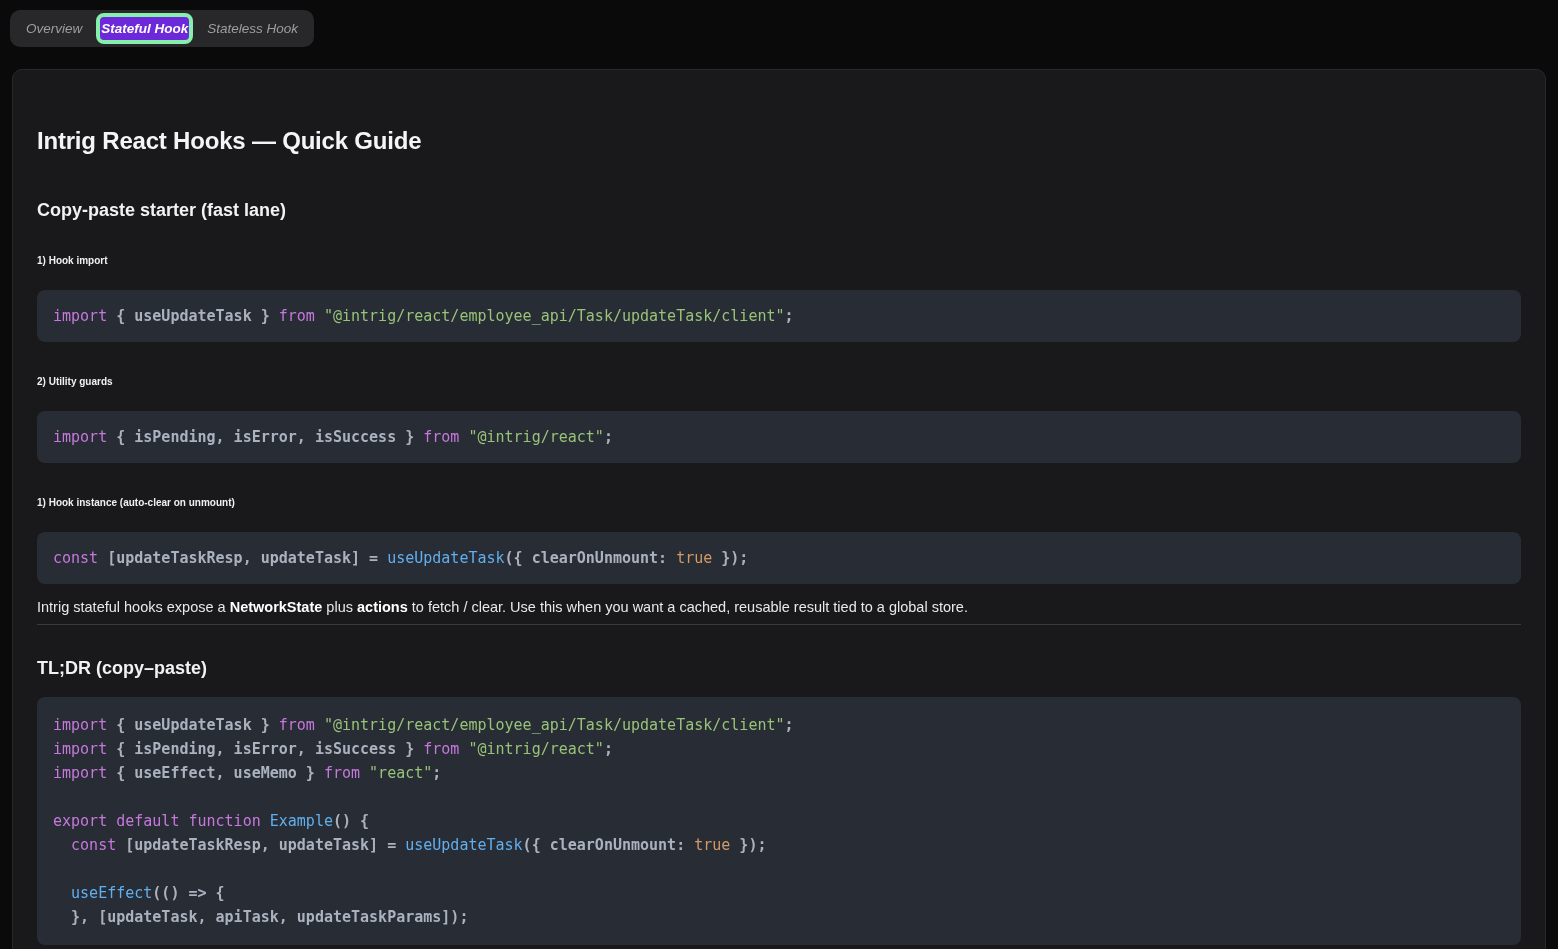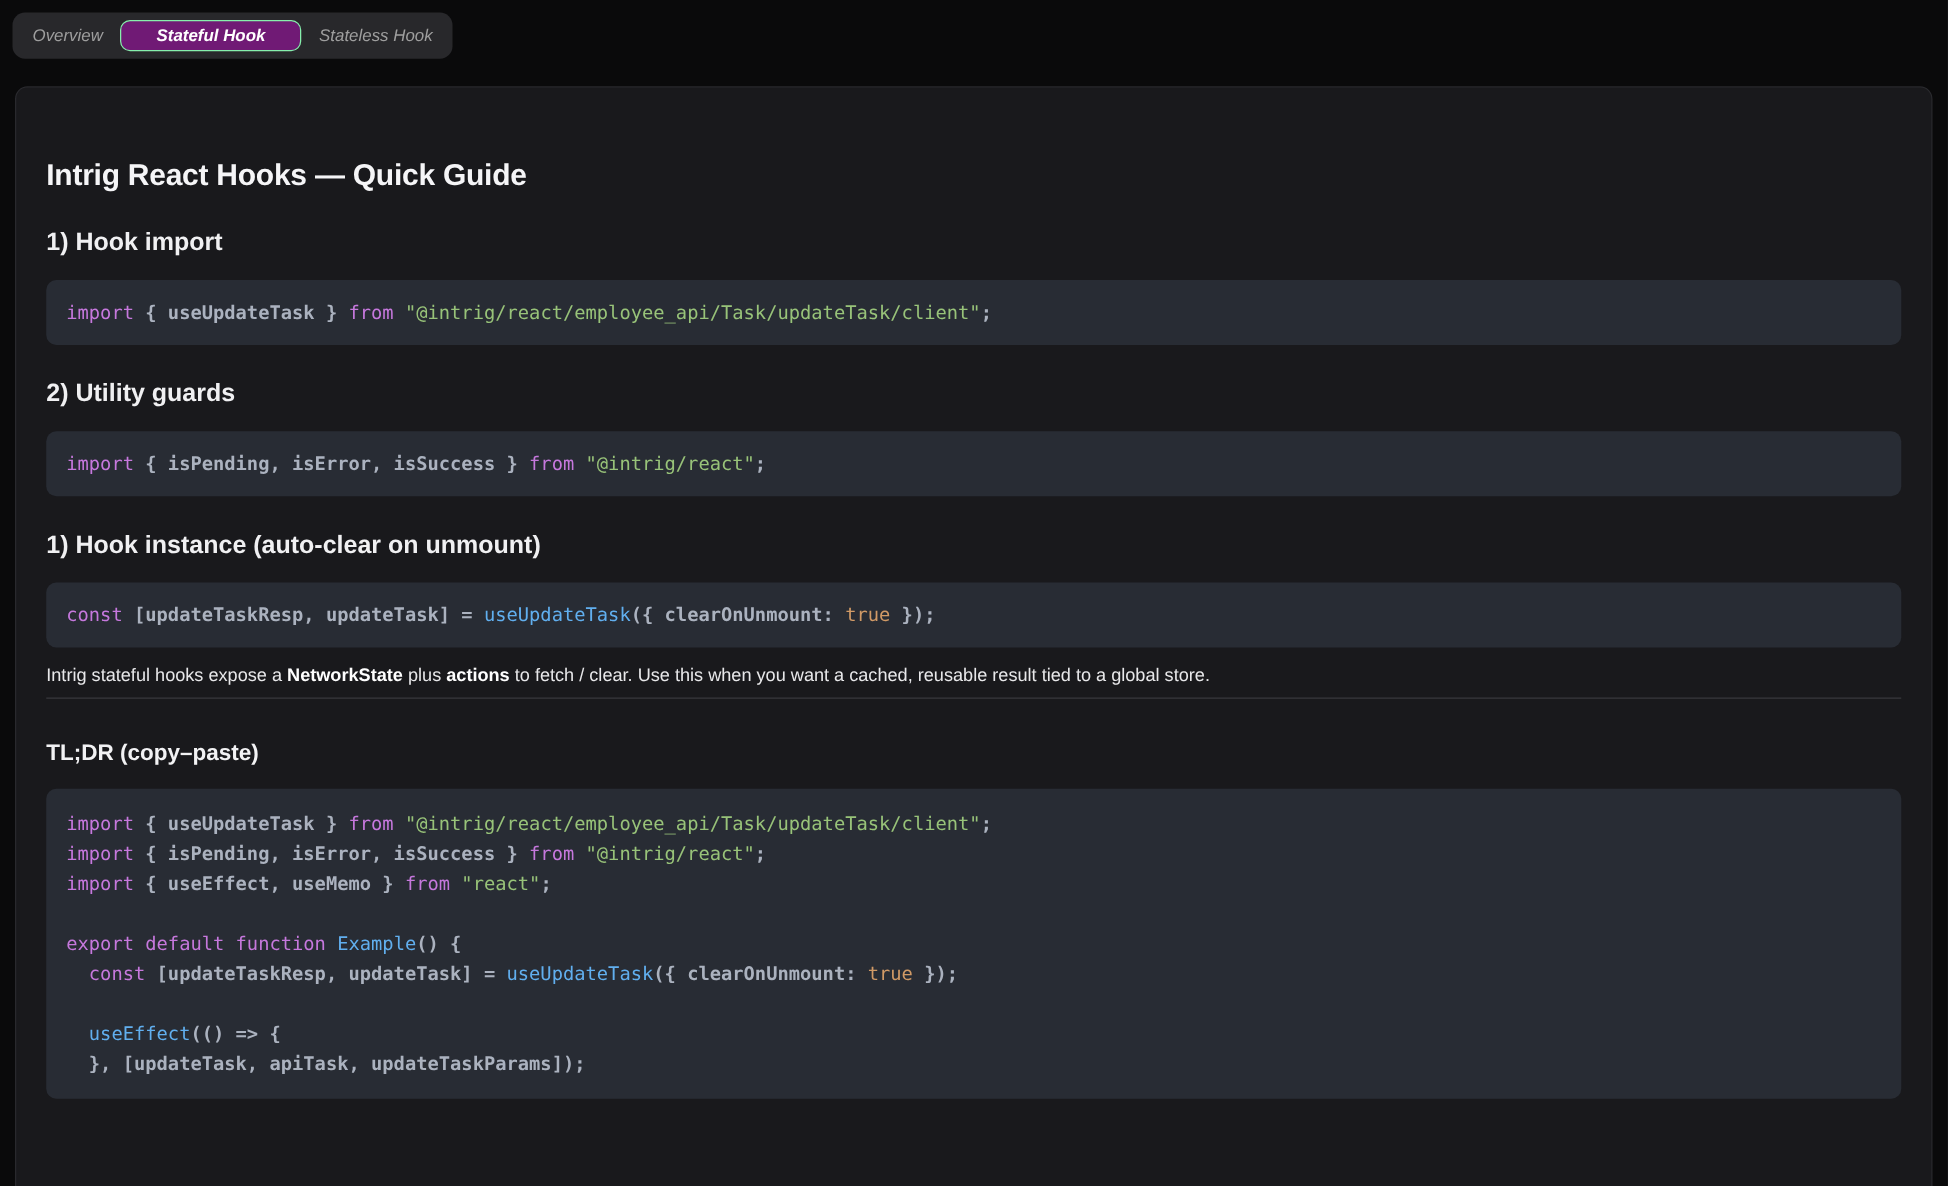--- a/index.html
+++ b/index.html
@@ -20,40 +20,40 @@
     display:inline-flex;align-items:center;gap:12px;
     background:#28282b;border-radius:10px;padding:0 14px;
   }
   .tab{
     appearance:none;background:none;border:none;cursor:pointer;
     font-family:"Liberation Sans",sans-serif;
     font-size:13.5px;color:#9e9e9e;padding:4px 2px;white-space:nowrap;font-style:italic;
   }
   .tab.active{
     color:#ffffff;font-weight:700;
-    background:#701a75;border:1px solid #86efac;border-radius:8px;
-    padding:4px 28px;
+    background:#6d28d9;border:4px solid #86efac;border-radius:8px;
+    padding:4px 1px;
   }
   
   .card{
     position:absolute;left:12px;top:69px;width:1534px;height:1000px;
     background:#19191c;border:1px solid #29292d;border-radius:10px;
     padding:0 24px 24px 24px;
   }
   h1{
     margin:56px 0 0 0;font-size:24px;line-height:29px;font-weight:700;
     color:#f5f5f7;letter-spacing:-0.2px;
   }
   h2{
     margin:44px 0 0 0;font-size:18px;line-height:22px;font-weight:700;
     color:#f2f2f4;
   }
   h2.tldr{margin-top:32px;}
   h3{
-    margin:30px 0 0 0;font-size:20px;line-height:19px;font-weight:700;
+    margin:30px 0 0 0;font-size:10px;line-height:19px;font-weight:700;
     color:#f0f0f2;
   }
   .codeblock{
     margin:20px 0 0 0;background:var(--code_background);
     border-radius:8px;padding:14px 16px;
   }
   .codeblock.big{margin-top:18px;padding:16px;}
   .code-line{
     font-family:"DejaVu Sans Mono",monospace;
     font-size:15px;line-height:24px;white-space:pre;color:var(--plain);
@@ -76,20 +76,21 @@
 
 <nav class="tabbar">
   <button class="tab">Overview</button>
   <button class="tab active">Stateful Hook</button>
   <button class="tab">Stateless Hook</button>
 </nav>
 
 <main class="card">
   <h1>Intrig React Hooks — Quick Guide</h1>
 
+  <h2>Copy-paste starter (fast lane)</h2>
 
   <h3>1) Hook import</h3>
   <div class="codeblock">
       <div class="code-line"><span class="tok-k">import</span><span class="tok-p"> { useUpdateTask } </span><span class="tok-k">from</span><span class="tok-p"> </span><span class="tok-s">"@intrig/react/employee_api/Task/updateTask/client"</span><span class="tok-p">;</span></div>
     </div>
 
   <h3>2) Utility guards</h3>
   <div class="codeblock">
       <div class="code-line"><span class="tok-k">import</span><span class="tok-p"> { isPending, isError, isSuccess } </span><span class="tok-k">from</span><span class="tok-p"> </span><span class="tok-s">"@intrig/react"</span><span class="tok-p">;</span></div>
     </div>

